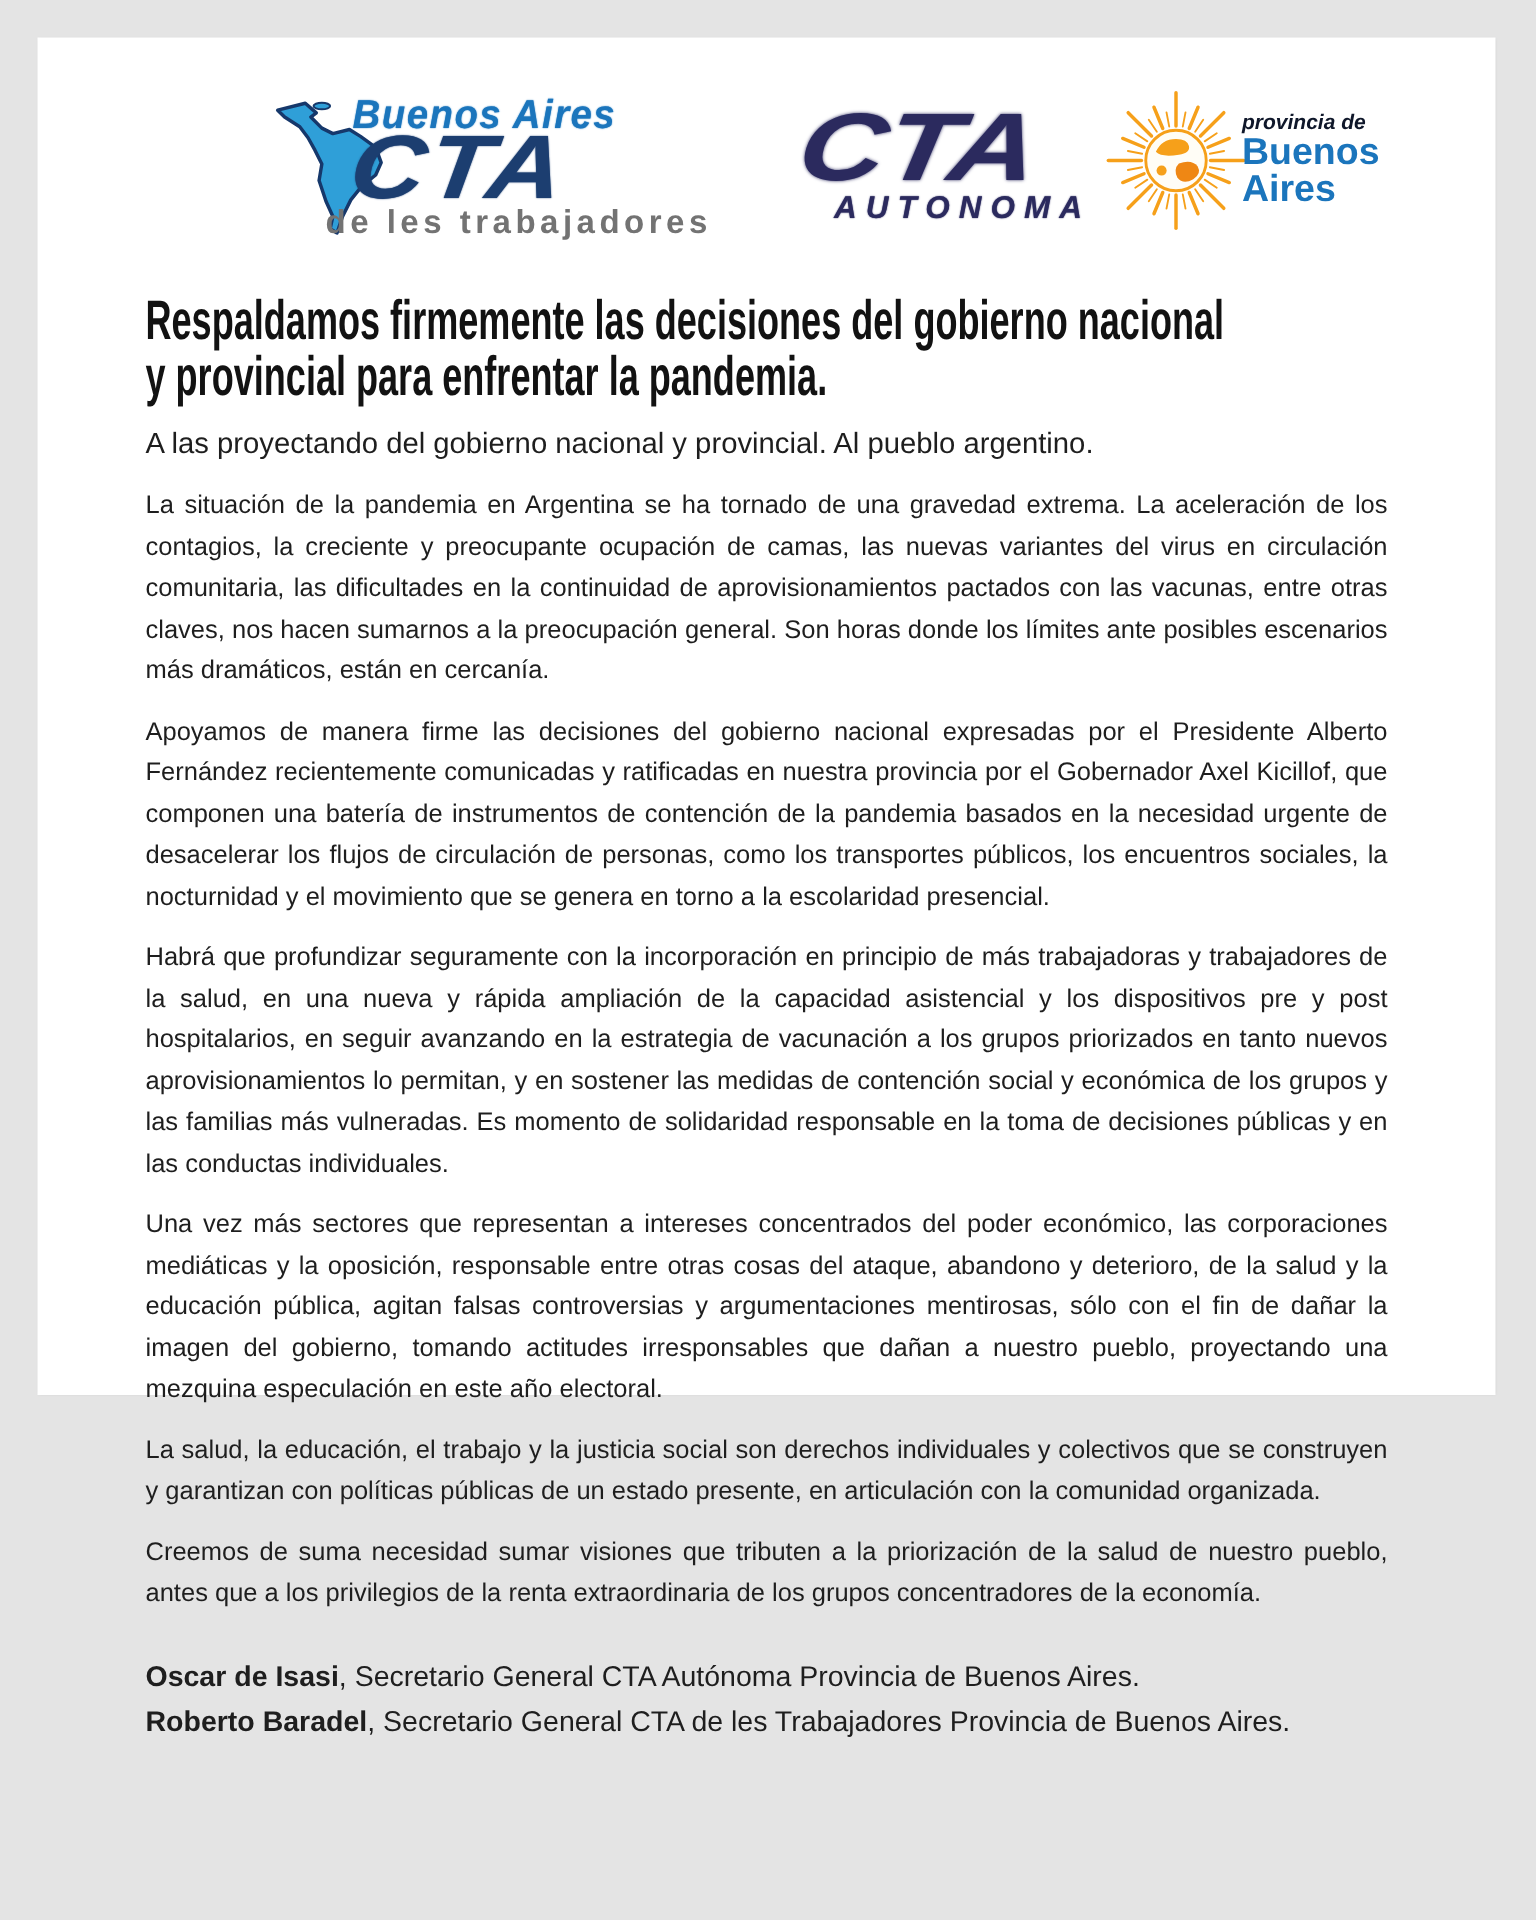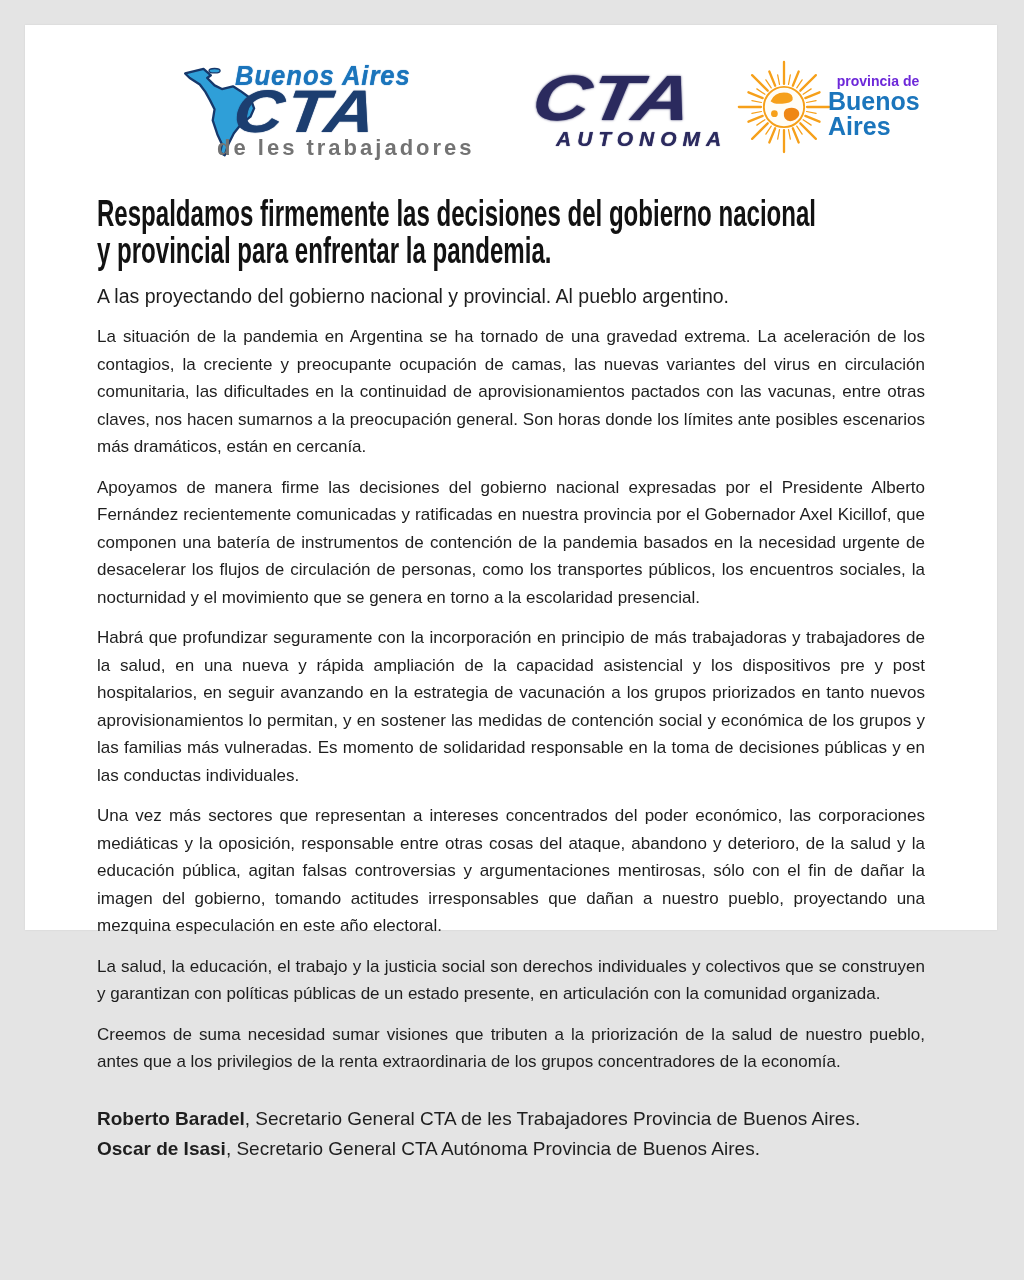--- a/index.html
+++ b/index.html
@@ -62,23 +62,22 @@
     position: absolute; left: 16px; top: 56px;
     font-style: italic; font-weight: bold;
     font-size: 21px; color: #2b2a5e;
     letter-spacing: 6px;
     text-shadow: 0 0 1px #2b2a5e;
     white-space: nowrap;
   }
   .logo-right .sun-icon { position: absolute; left: 196px; top: -12px; width: 96px; height: 96px; }
   .logo-right .province { position: absolute; left: 288px; top: 2px; width: 100px; }
   .logo-right .province-prefix {
-    font-size: 14px; color: #6d28d9; font-weight: bold;
-    white-space: nowrap;
-    text-align: center;
+    font-style: italic; font-size: 14px; color: #0f172a; font-weight: bold;
+    white-space: nowrap;
   }
   .logo-right .province-name {
     font-weight: bold; font-size: 25px; color: #1b75bc;
     line-height: 25px; width: 95px;
   }
   
   .content { padding: 0 72px; margin-top: 20px; }
   .headline { margin-top: 14px; overflow: visible; }
   .headline-inner {
     width: 1280px;
@@ -185,21 +184,21 @@
 
     <div class="para">La situación de la pandemia en Argentina se ha tornado de una gravedad extrema. La aceleración de los contagios, la creciente y preocupante ocupación de camas, las nuevas variantes del virus en circulación comunitaria, las dificultades en la continuidad de aprovisionamientos pactados con las vacunas, entre otras claves, nos hacen sumarnos a la preocupación general. Son horas donde los límites ante posibles escenarios más dramáticos, están en cercanía.</div>
     <div class="para">Apoyamos de manera firme las decisiones del gobierno nacional expresadas por el Presidente Alberto Fernández recientemente comunicadas y ratificadas en nuestra provincia por el Gobernador Axel Kicillof, que componen una batería de instrumentos de contención de la pandemia basados en la necesidad urgente de desacelerar los flujos de circulación de personas, como los transportes públicos, los encuentros sociales, la nocturnidad y el movimiento que se genera en torno a la escolaridad presencial.</div>
     <div class="para">Habrá que profundizar seguramente con la incorporación en principio de más trabajadoras y trabajadores de la salud, en una nueva y rápida ampliación de la capacidad asistencial y los dispositivos pre y post hospitalarios, en seguir avanzando en la estrategia de vacunación a los grupos priorizados en tanto nuevos aprovisionamientos lo permitan, y en sostener las medidas de contención social y económica de los grupos y las familias más vulneradas. Es momento de solidaridad responsable en la toma de decisiones públicas y en las conductas individuales.</div>
     <div class="para">Una vez más sectores que representan a intereses concentrados del poder económico, las corporaciones mediáticas y la oposición, responsable entre otras cosas del ataque, abandono y deterioro, de la salud y la educación pública, agitan falsas controversias y argumentaciones mentirosas, sólo con el fin de dañar la imagen del gobierno, tomando actitudes irresponsables que dañan a nuestro pueblo, proyectando una mezquina especulación en este año electoral.</div>
     <div class="para">La salud, la educación, el trabajo y la justicia social son derechos individuales y colectivos que se construyen y garantizan con políticas públicas de un estado presente, en articulación con la comunidad organizada.</div>
     <div class="para">Creemos de suma necesidad sumar visiones que tributen a la priorización de la salud de nuestro pueblo, antes que a los privilegios de la renta extraordinaria de los grupos concentradores de la economía.</div>
 
     <div class="signatures">
       <div class="sig-line">
+        <span class="sig-name">Oscar de Isasi</span><span>, Secretario General CTA Autónoma Provincia de Buenos Aires.</span>
+      </div>
+      <div class="sig-line">
         <span class="sig-name">Roberto Baradel</span><span>, Secretario General CTA de les Trabajadores Provincia de Buenos Aires.</span>
-      </div>
-      <div class="sig-line">
-        <span class="sig-name">Oscar de Isasi</span><span>, Secretario General CTA Autónoma Provincia de Buenos Aires.</span>
       </div>
     </div>
 
   </div>
 </div>
 
 </body></html>

